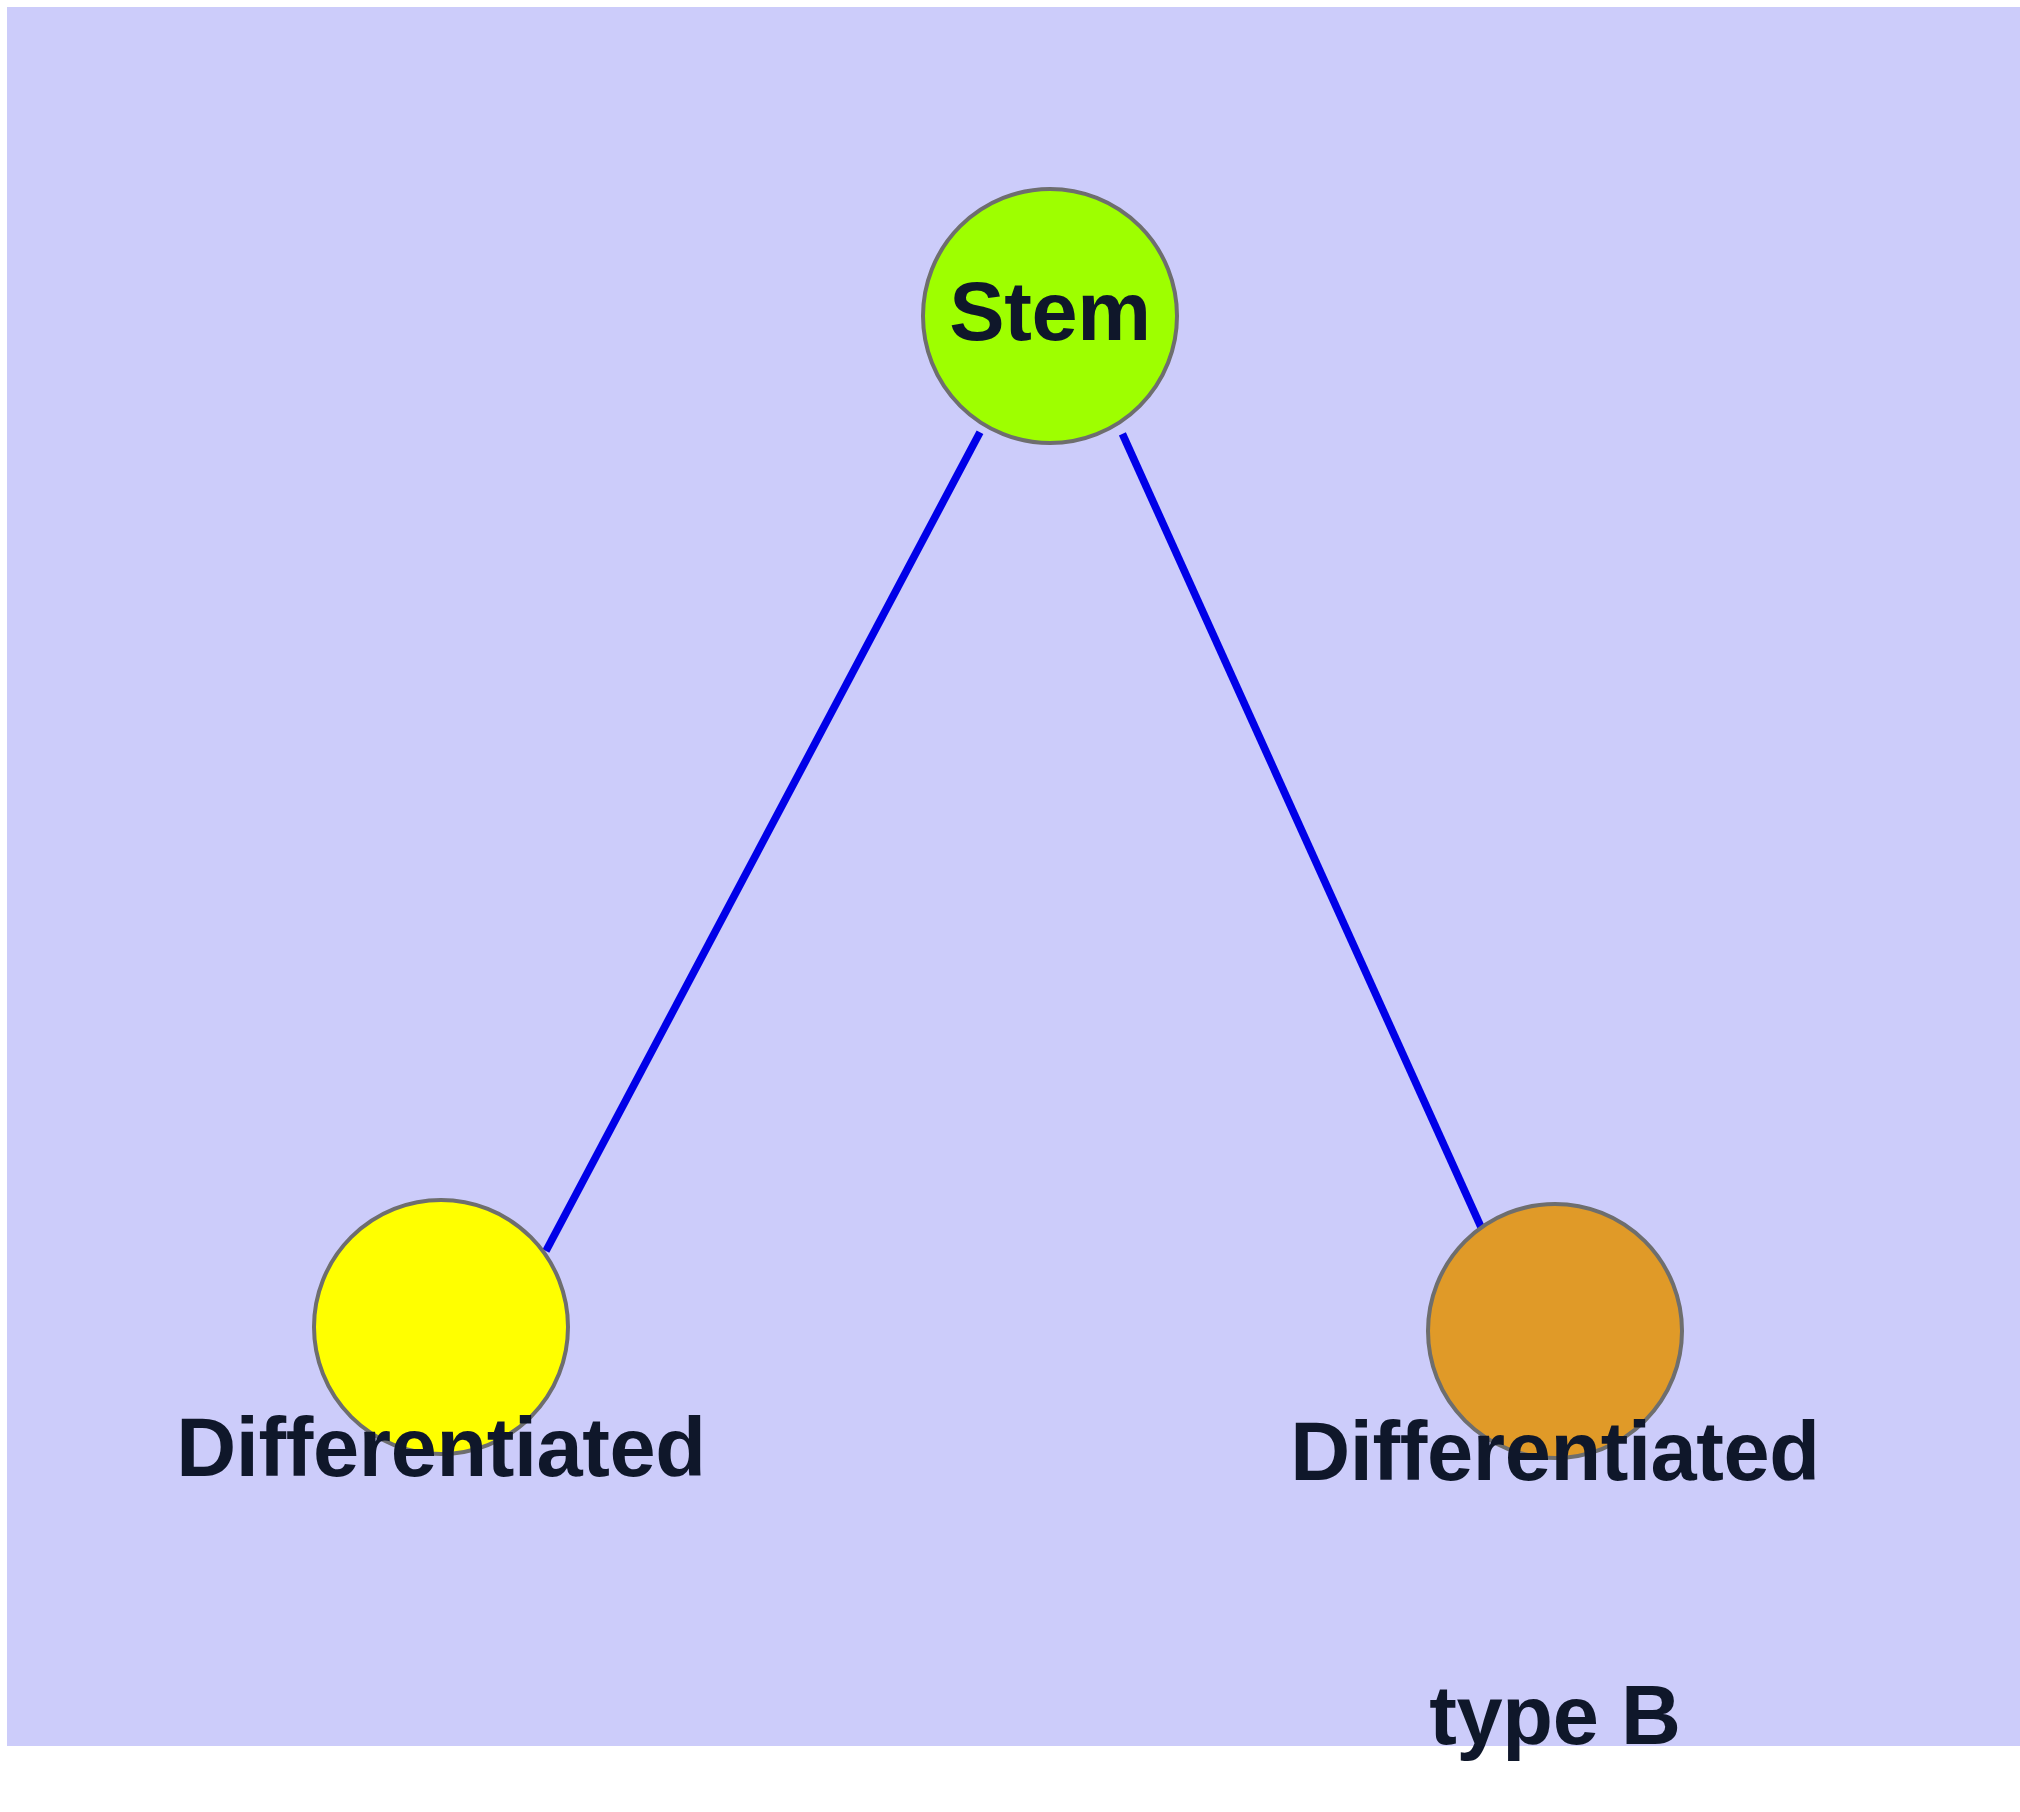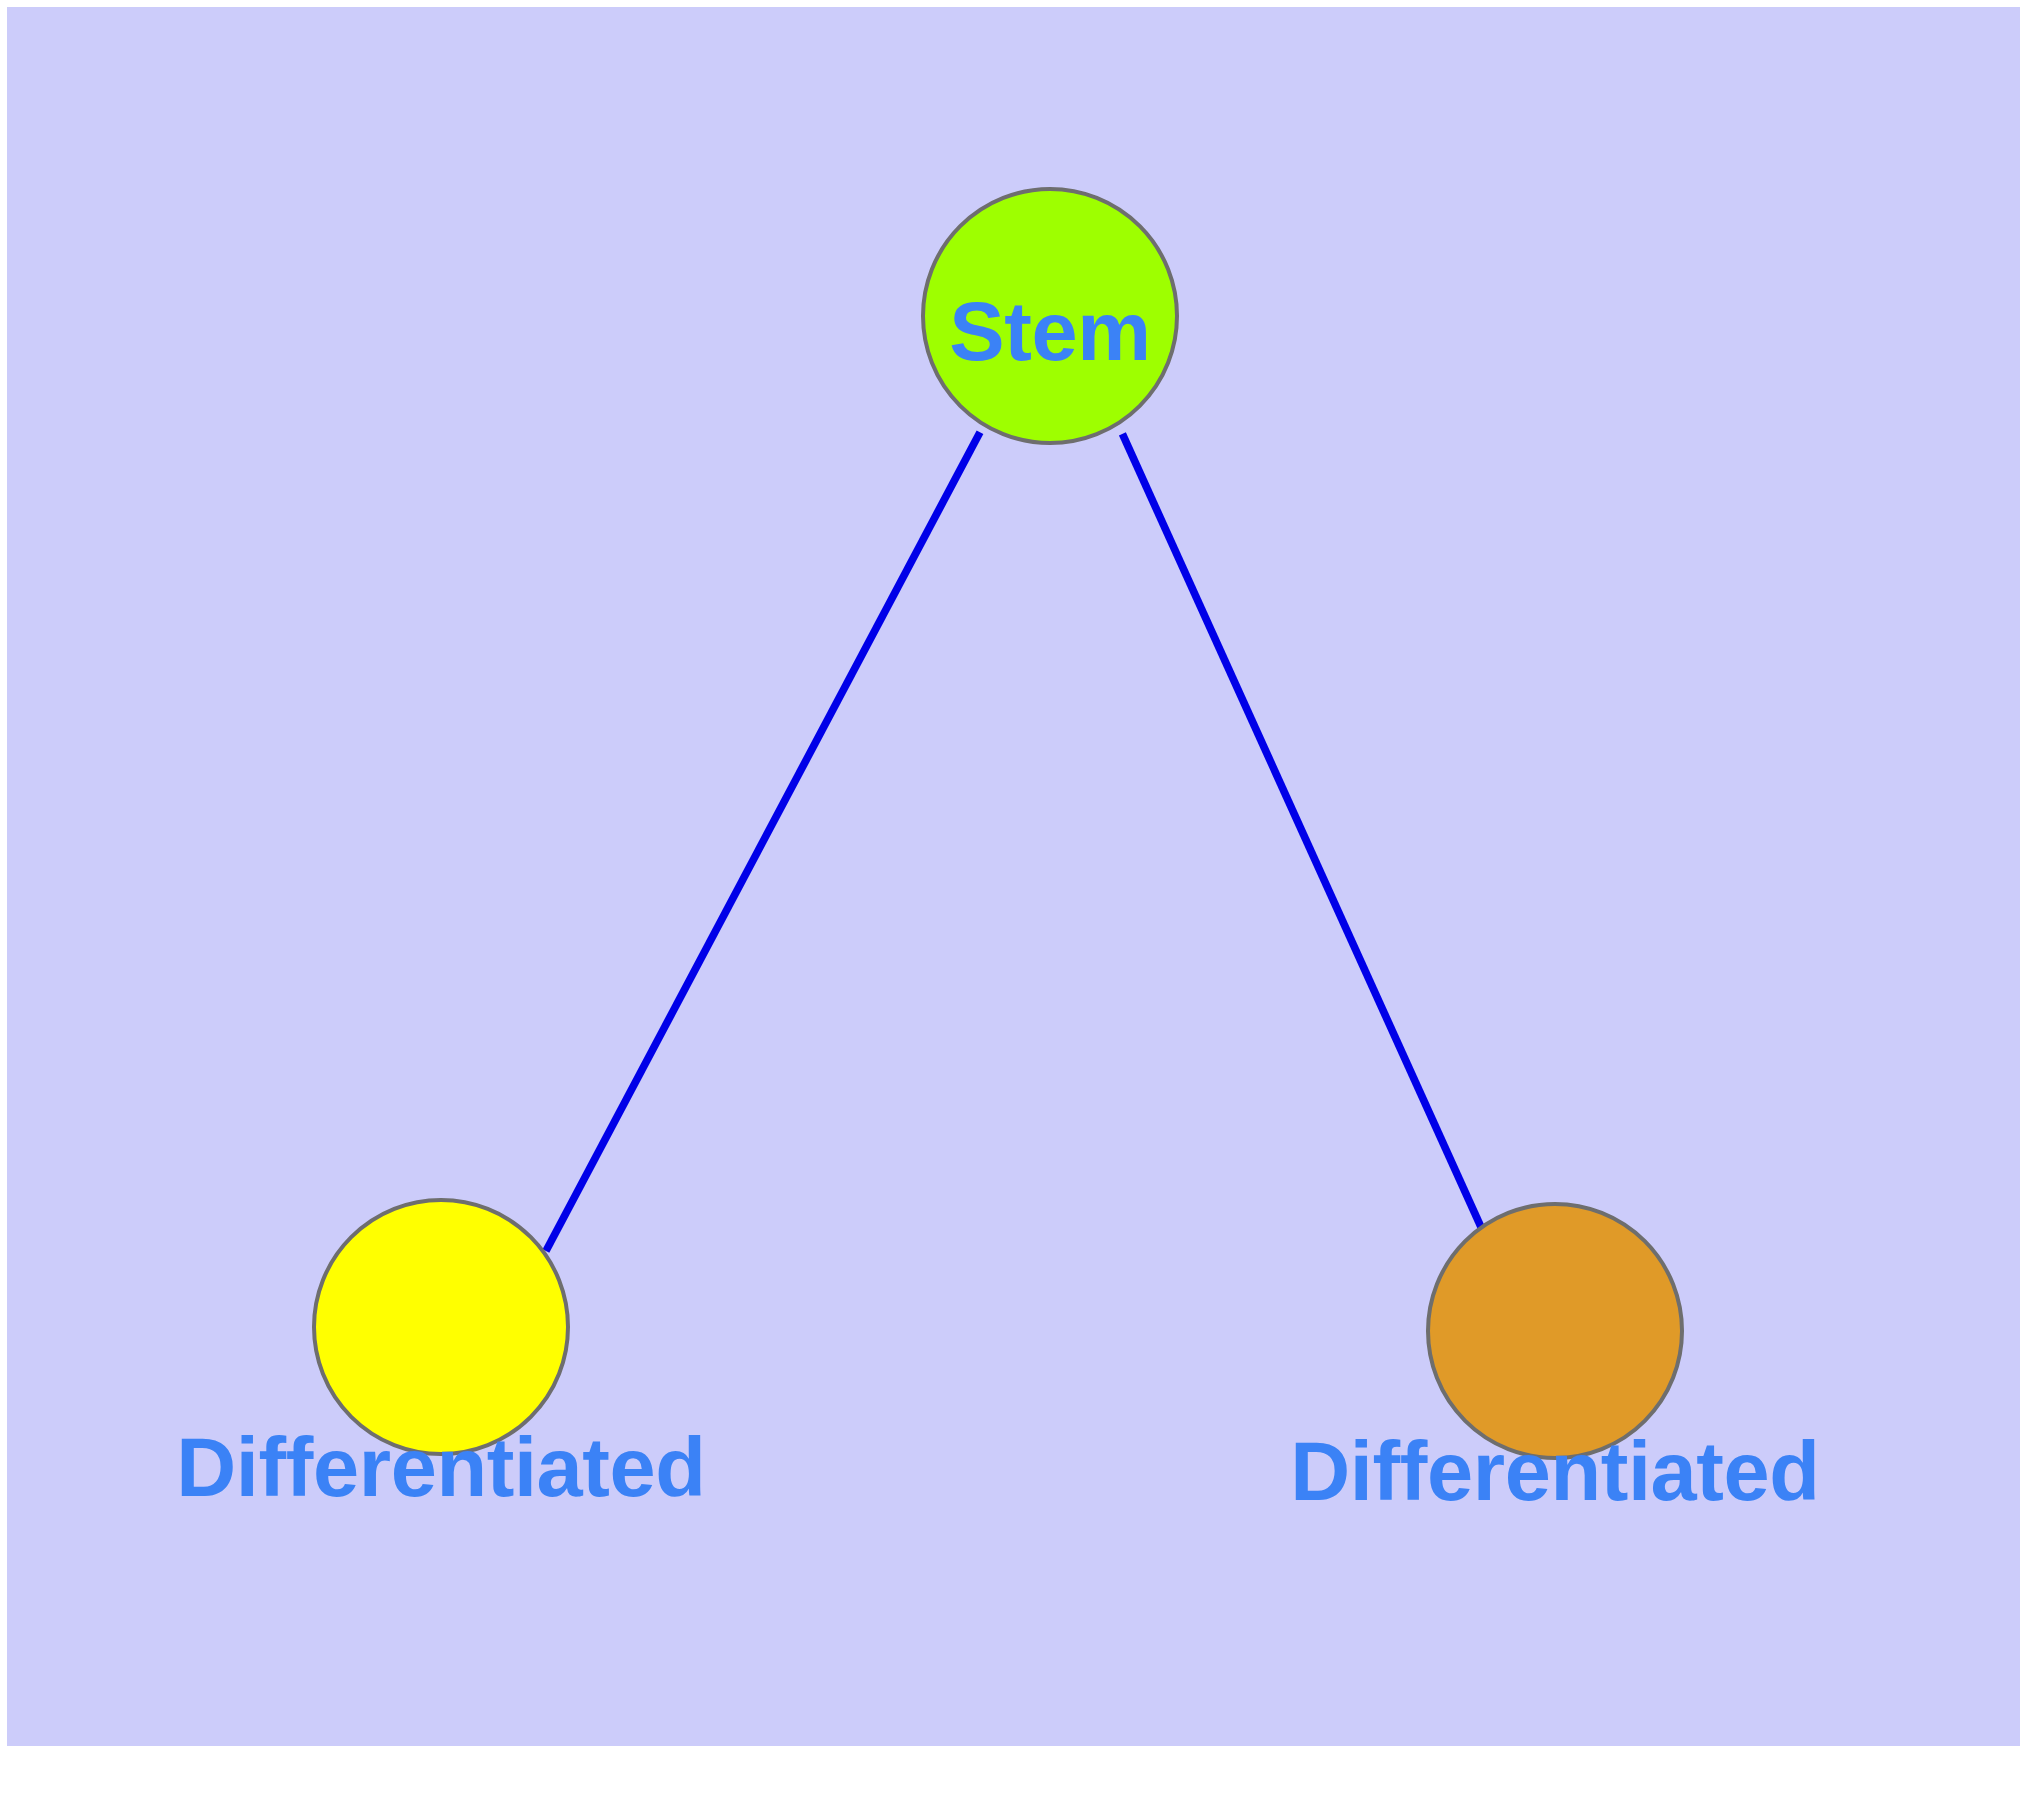--- a/index.html
+++ b/index.html
@@ -35,26 +35,25 @@
   .node-circle {
     position: absolute;
     border-radius: 50%;
     box-sizing: border-box;
     border: 4.2px solid #6e6e6e;
   }
   .node-label {
     position: absolute;
     text-align: center;
     font-weight: bold;
-    color: #3b82f6;
+    color: #0f172a;
     line-height: 1.06;
     white-space: pre;
     letter-spacing: -0.4px;
     pointer-events: none;
-    margin-top: 20px;
   }
 </style>
 </head>
 <body>
 
 <div id="stage">
 
   <div id="panel"></div>
 
   <svg id="graph-svg" viewBox="0 0 2384 2138" preserveAspectRatio="none" aria-hidden="true">
@@ -71,17 +70,18 @@
     <div class="node-circle" style="left:0; top:0; width:258px; height:258px; background:#ffff00;"></div>
     <div class="node-label" style="left:-271px; top:30.5px; width:800px; font-size:83px;">
       <div>Differentiated</div>
     </div>
   </div>
 
   <div class="node-group" style="left:1426px; top:1202px; width:258px; height:258px;">
     <div class="node-circle" style="left:0; top:0; width:258px; height:258px; background:#e09a28;"></div>
     <div class="node-label" style="left:-271px; top:30.5px; width:800px; font-size:83px;">
       <div>Differentiated</div>
+      <div>type B</div>
     </div>
   </div>
 
 </div>
 
 
 </body></html>

